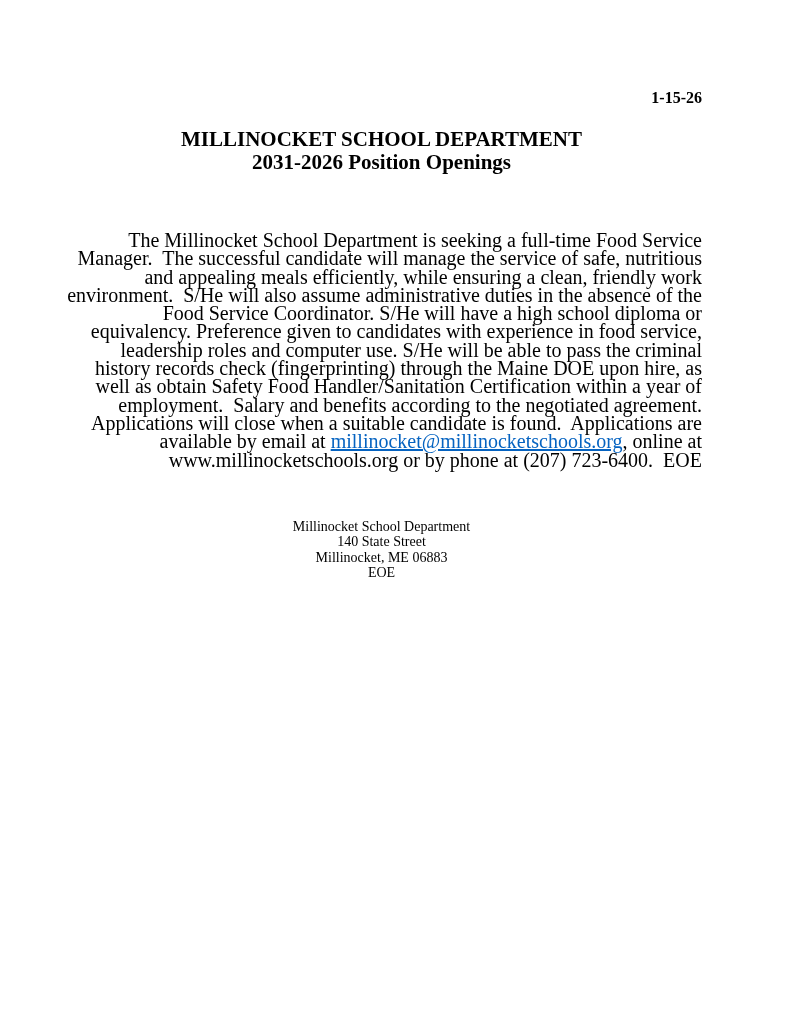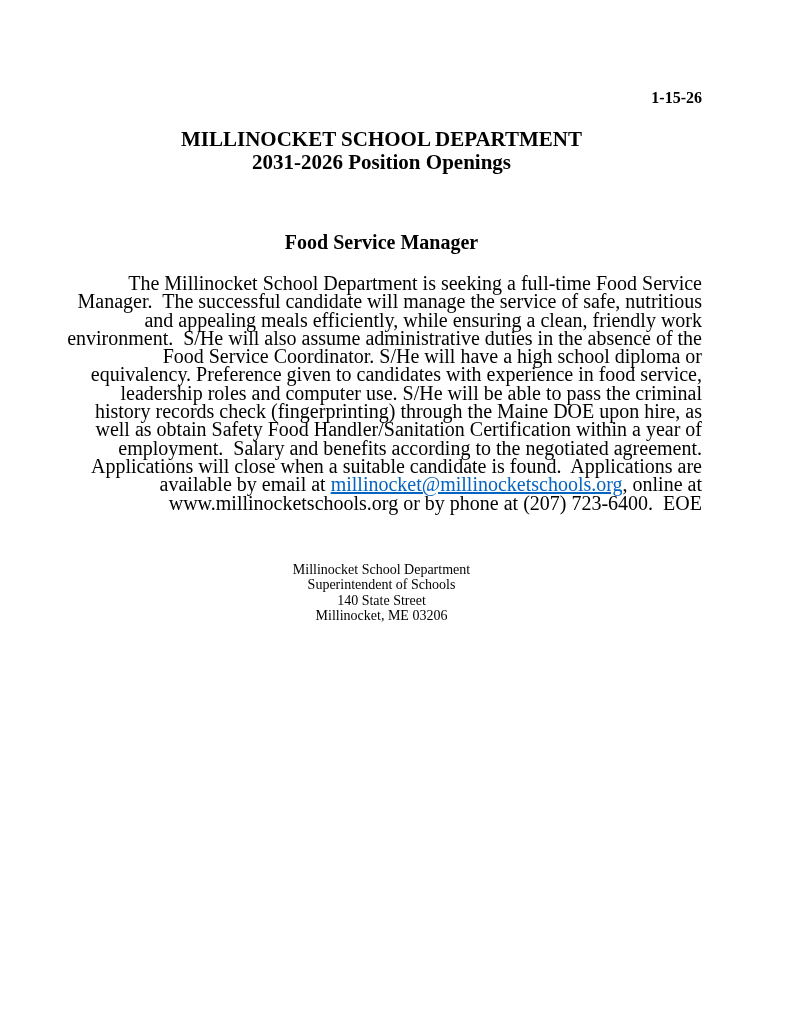--- a/index.html
+++ b/index.html
@@ -63,24 +63,23 @@
 
 <div class="page" style="color: rgb(0, 0, 0); background: rgb(255, 255, 255);">
 
   <div class="date-line">1-15-26</div>
 
   <div class="title-block">
     <div class="doc-title">MILLINOCKET SCHOOL DEPARTMENT</div>
     <div class="doc-title">2031-2026 Position Openings</div>
   </div>
 
-  <div class="position-heading">Food Service Manager</div>
 
   <p class="body-paragraph"><span>The Millinocket School Department is seeking a full-time Food Service Manager.  The successful candidate will manage the service of safe, nutritious and appealing meals efficiently, while ensuring a clean, friendly work environment.  S/He will also assume administrative duties in the absence of the Food Service Coordinator. S/He will have a high school diploma or equivalency. Preference given to candidates with experience in food service, leadership roles and computer use. S/He will be able to pass the criminal history records check (fingerprinting) through the Maine DOE upon hire, as well as obtain Safety Food Handler/Sanitation Certification within a year of employment.  Salary and benefits according to the negotiated agreement.  Applications will close when a suitable candidate is found.  Applications are available by email at </span><a class="email-link" id="email-link" style="color: rgb(5, 99, 193);">millinocket@millinocketschools.org</a><span>, online at www.millinocketschools.org or by phone at (207) 723-6400.  EOE</span></p>
 
   <div class="footer-block">
     <div>Millinocket School Department</div>
-    <div>Superintendent of Schools</div>
     <div>140 State Street</div>
-    <div>Millinocket, ME 03206</div>
+    <div>Millinocket, ME 06883</div>
+    <div>EOE</div>
   </div>
 
 </div>
 
 </body></html>

